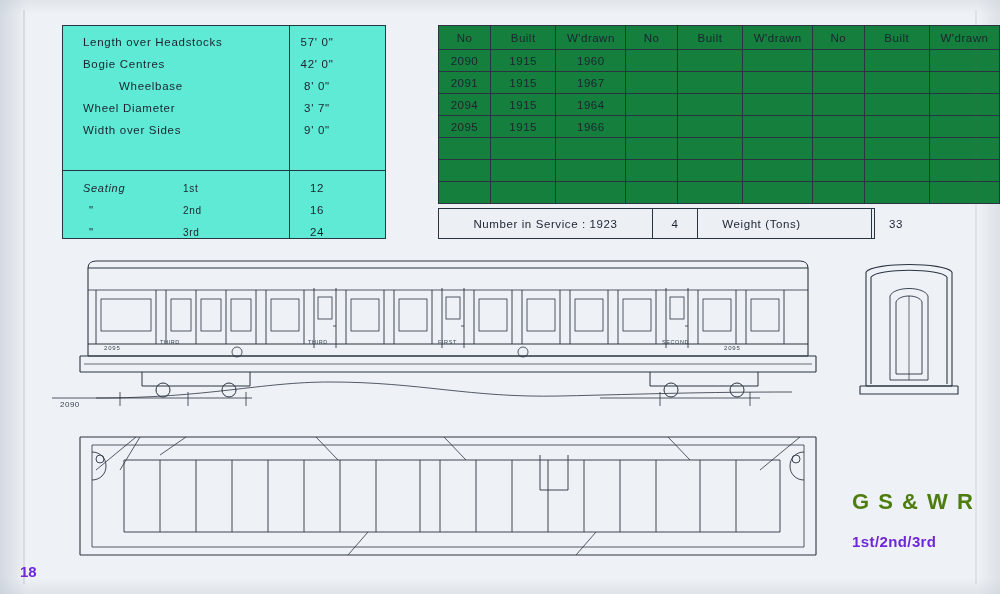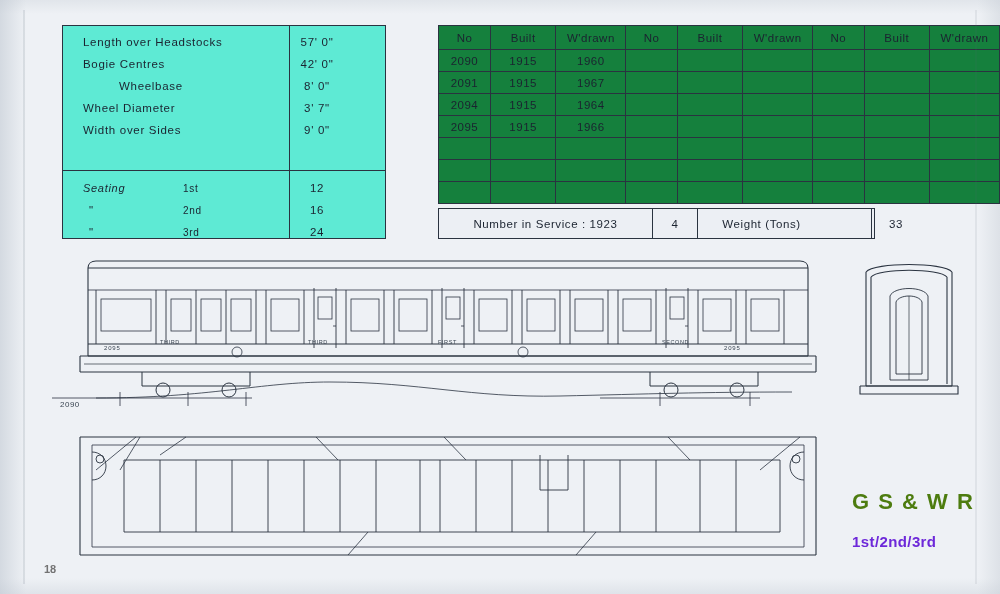--- a/index.html
+++ b/index.html
@@ -177,25 +177,25 @@
   }
   #gswr-sub {
     left: 852px;
     top: 533px;
     font-size: 15px;
     font-weight: bold;
     letter-spacing: 0.4px;
     color: #6d28d9;
   }
   #page-number {
-    left: 44px;
+    left: 20px;
     top: 563px;
-    font-size: 11px;
+    font-size: 15px;
     font-weight: bold;
-    color: #737373;
+    color: #6d28d9;
   }
   #plan-ref {
     left: 60px;
     top: 400px;
     font-size: 8px;
     letter-spacing: 0.5px;
     color: #3a4552;
   }
   .car-no {
     position: absolute;

